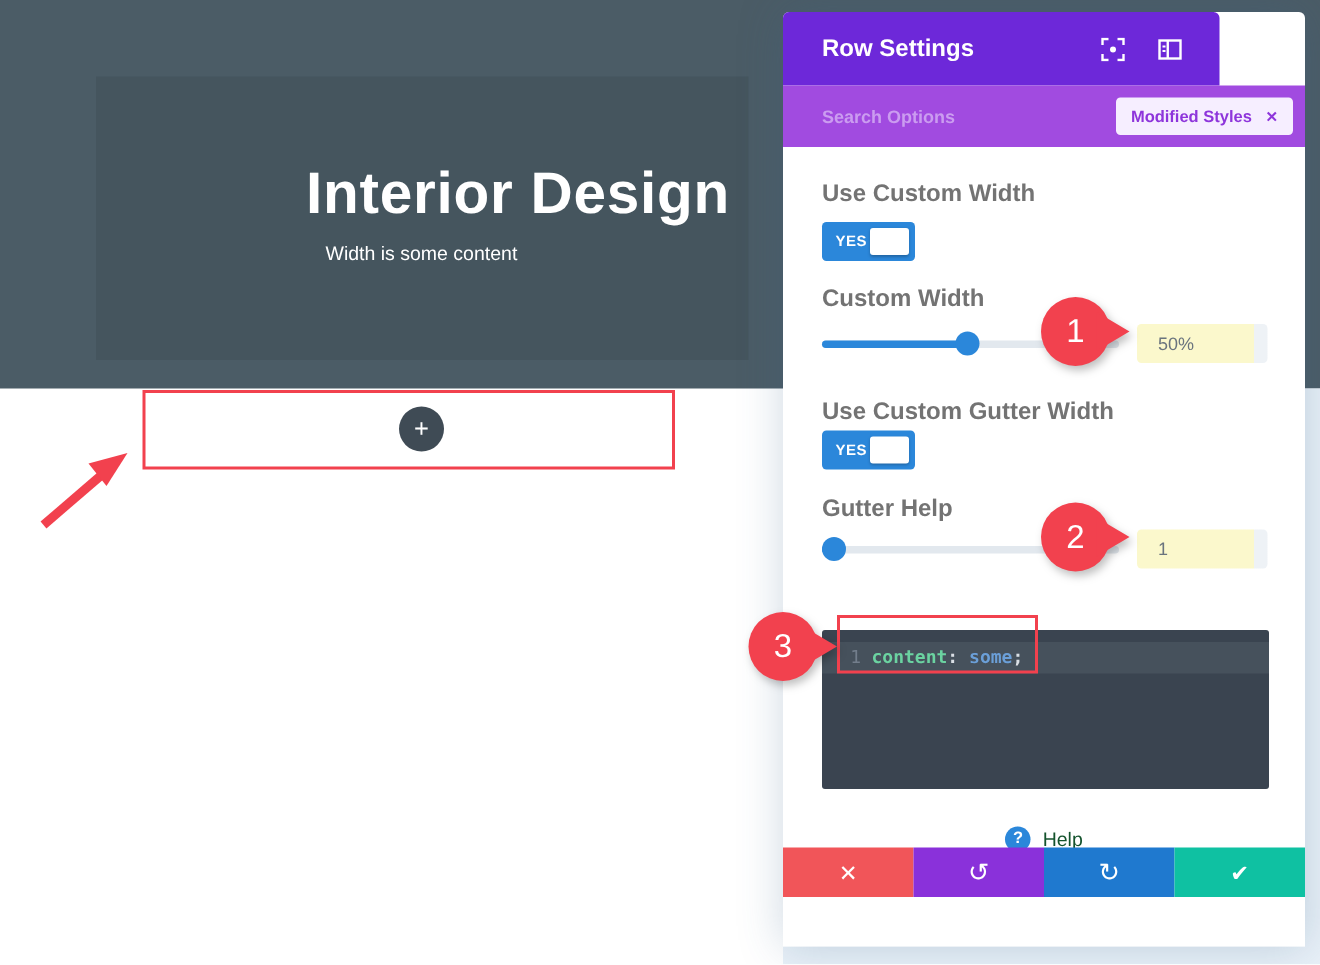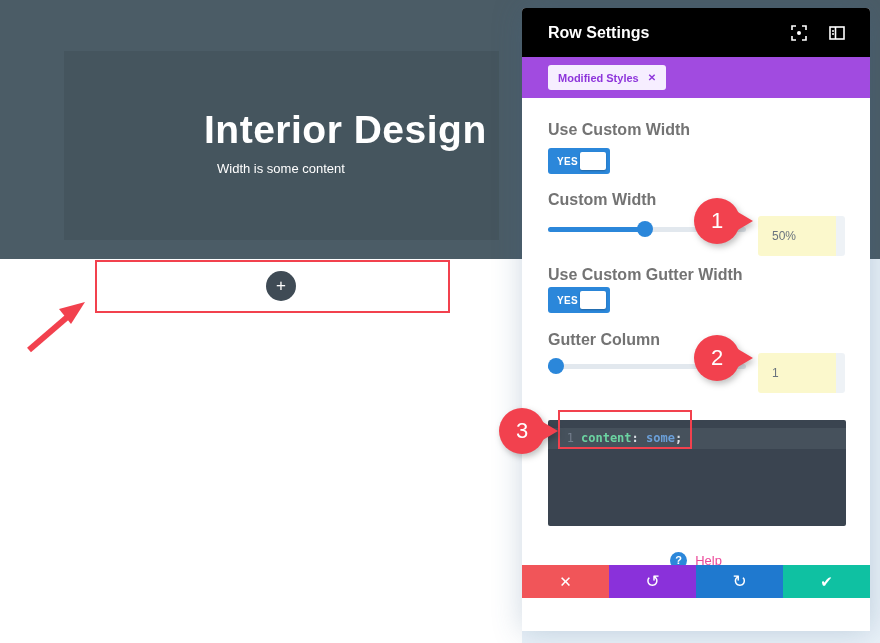--- a/index.html
+++ b/index.html
@@ -16,55 +16,55 @@
   .right-strip { position:absolute; left:870px; top:259px; width:10px; height:384px; background:#e9f1f8; }
   .bottom-strip { position:absolute; left:522px; top:631px; width:358px; height:12px; background:#e9f1f8; }
 
   .add-row-outline { position:absolute; left:95px; top:260px; width:355px; height:53px; border:2px solid #f2414e; background:#fff; }
   .add-btn { position:absolute; left:169px; top:9px; width:30px; height:30px; border:none; border-radius:50%; background:#3f4b55; color:#fff; font-size:17px; line-height:30px; text-align:center; cursor:pointer; padding:0; }
 
   .arrow-svg { position:absolute; left:15px; top:293px; }
 
   
   .panel { position:absolute; left:522px; top:8px; width:348px; height:623px; background:#ffffff; border-radius:4px 4px 0 0; box-shadow:0 0 30px rgba(60,100,140,.25); }
-  .panel-header { position:absolute; left:0; top:0; width:348px; height:49px; background:#000000; border-radius:4px 4px 0 0; display:flex; align-items:center; padding:0 25px 0 26px; }
+  .panel-header { position:absolute; left:0; top:0; width:291px; height:49px; background:#6d28d9; border-radius:4px 4px 0 0; display:flex; align-items:center; padding:0 25px 0 26px; }
   .panel-title { color:#fff; font-size:16px; font-weight:700; flex:1; }
   .hicon { width:16px; height:16px; margin-left:22px; cursor:pointer; display:block; }
 
   .search-bar { position:absolute; left:0; top:49px; width:348px; height:41px; background:#a14be0; display:flex; align-items:center; padding:0 8px 0 26px; }
   .search-placeholder { color:#cb9cf0; font-size:12px; font-weight:700; flex:1; }
   .chip { background:#f6eeff; color:#8e35db; border-radius:3px; height:25px; display:flex; align-items:center; padding:0 10px; font-size:11px; font-weight:700; cursor:pointer; }
   .chip-close { margin-left:9px; font-size:10px; }
 
   .panel-body { position:absolute; left:0; top:90px; width:348px; height:500px; background:#fff; }
   .f-label { position:absolute; left:26px; color:#737373; font-size:16px; font-weight:600; }
 
   .toggle { position:absolute; left:26px; width:62px; height:26px; background:#2b87da; border-radius:3px; cursor:pointer; }
   .toggle-yes { position:absolute; left:9px; top:8px; color:#fff; font-size:10px; font-weight:700; letter-spacing:.3px; }
   .toggle-knob { position:absolute; right:4px; top:4px; width:26px; height:18px; background:#fff; border-radius:2px; box-shadow:0 1px 2px rgba(0,0,0,.25); }
 
   .slider { position:absolute; left:26px; width:198px; height:16px; }
   .slider-track { position:absolute; left:0; top:6px; width:198px; height:5px; background:#e2e8ee; border-radius:3px; }
   .slider-fill { position:absolute; left:0; top:6px; height:5px; background:#2b87da; border-radius:3px; }
   .slider-knob { position:absolute; top:0; width:16px; height:16px; background:#2b87da; border-radius:50%; cursor:pointer; }
 
-  .num-input { position:absolute; left:236px; width:87px; height:40px; border:none; border-radius:3px;
+  .num-input { position:absolute; left:236px; width:87px; height:26px; border:none; border-radius:3px;
     background:linear-gradient(to right, #fbf8cc 0 90%, #eef2f6 90% 100%); color:#6a747e; font-size:12px;
     padding-left:14px; font-family:"Liberation Sans",sans-serif; outline:none; }
 
   .code-box { position:absolute; left:26px; top:322px; width:298px; height:106px; background:#3a4450; border-radius:2px; font-family:"DejaVu Sans Mono",monospace; font-size:12px; }
   .code-line { position:absolute; left:0; top:8px; width:298px; height:21px; background:#46515c; line-height:21px; }
   .code-gutter { display:inline-block; width:26px; text-align:right; color:#737e8c; }
   .tok-prop { color:#6bd3a1; font-weight:700; margin-left:7px; }
   .tok-punct { color:#dadfe5; font-weight:700; }
   .tok-val { color:#6b9fd8; font-weight:700; }
 
   .help-row { position:absolute; left:0; top:453px; width:348px; text-align:center; }
   .help-icon { display:inline-block; width:17px; height:17px; border-radius:50%; background:#2b87da; color:#fff; font-size:11px; font-weight:700; line-height:17px; text-align:center; vertical-align:middle; cursor:pointer; }
-  .help-text { color:#ec4899; font-size:13px; margin-left:8px; vertical-align:middle; }
+  .help-text { color:#14532d; font-size:13px; margin-left:8px; vertical-align:middle; }
 
   .footer { position:absolute; left:0; bottom:0; width:348px; height:33px; display:flex; }
   .fbtn { width:87px; height:33px; border:none; color:#fff; font-size:15px; cursor:pointer; display:flex; align-items:center; justify-content:center; padding:0; }
   .fbtn-close { background:#f15559; }
   .fbtn-undo { background:#8a31da; font-size:17px; }
   .fbtn-redo { background:#1f79cf; font-size:17px; }
   .fbtn-save { background:#0fc1a2; }
 
   
   .marker { position:absolute; width:46px; height:46px; background:#f2414e; border-radius:50%; color:#fff; font-size:22px; text-align:center; line-height:46px; filter:drop-shadow(2px 3px 3px rgba(0,0,0,.25)); z-index:30; }
@@ -111,20 +111,21 @@
       </svg>
       <svg class="hicon" viewBox="0 0 16 16">
         <rect x="1" y="2" width="14" height="12" fill="none" stroke="#fff" stroke-width="1.6"></rect>
         <line x1="6.5" y1="2" x2="6.5" y2="14" stroke="#fff" stroke-width="1.6"></line>
         <line x1="3" y1="6" x2="5" y2="6" stroke="#fff" stroke-width="1.4"></line>
         <line x1="3" y1="9" x2="5" y2="9" stroke="#fff" stroke-width="1.4"></line>
       </svg>
     </div>
 
     <div class="search-bar">
+      <span class="search-placeholder">Search Options</span>
       <span class="chip">
         <span>Modified Styles</span>
         <span class="chip-close">✕</span>
       </span>
     </div>
 
     <div class="panel-body">
 
       <div class="f-label" style="top:23px">Use Custom Width</div>
       <div class="toggle" style="top:50px">
@@ -139,21 +140,21 @@
         <span class="slider-knob" style="left:89px"></span>
       </div>
       <input class="num-input" style="top: 118px;" readonly="" value="50%">
 
       <div class="f-label" style="top:168px">Use Custom Gutter Width</div>
       <div class="toggle" style="top:189px">
         <span class="toggle-yes">YES</span>
         <span class="toggle-knob"></span>
       </div>
 
-      <div class="f-label" style="top:233px">Gutter Column</div>
+      <div class="f-label" style="top:233px">Gutter Help</div>
       <div class="slider" style="top:260px">
         <span class="slider-track"></span>
         <span class="slider-fill" style="width:8px"></span>
         <span class="slider-knob" style="left:0px"></span>
       </div>
       <input class="num-input" style="top: 255px;" readonly="" value="1">
 
       <div class="code-box">
         <div class="code-line">
           <span class="code-gutter">1</span><span class="tok-prop">content</span><span class="tok-punct">:</span><span class="tok-val"> some</span><span class="tok-punct">;</span>

